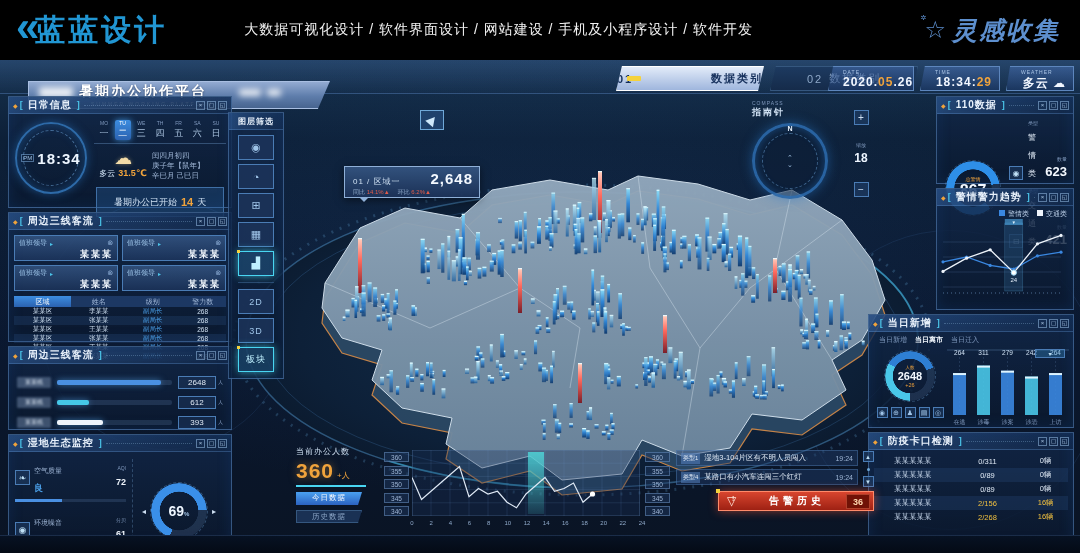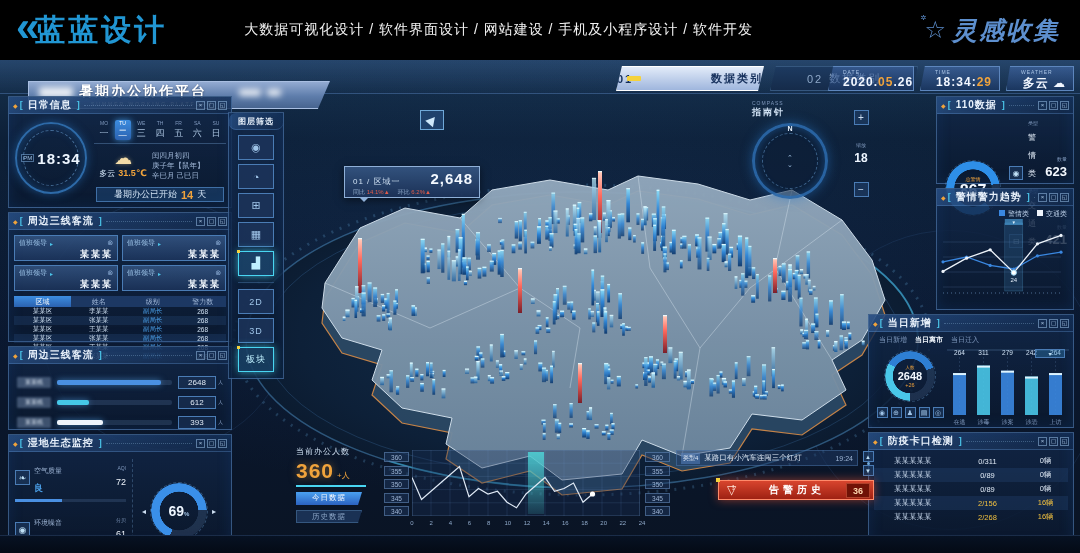--- a/index.html
+++ b/index.html
@@ -88,21 +88,21 @@
   .wd .en { font-size:5px; color:#7f98bd; display:block;}
   .wd .cn { font-size:9px; color:#a9c2de; display:block; margin-top:1px;}
   .wd.on { background:linear-gradient(180deg,#3c8de0,#2b62b0); border-radius:2px; box-shadow:0 0 6px rgba(70,160,240,.8);}
   .wd.on .cn, .wd.on .en { color:#fff; }
   #weatherrow { display:flex; margin-top:5px; }
   .wr-left { width:58px; text-align:center; }
   .cloud { font-size:18px; color:#f3dca8; line-height:18px; text-shadow:0 0 4px rgba(255,220,150,.4);}
   .wtext { font-size:8px; color:#cfe0f2; margin-top:1px;}
   .wtemp { color:#f0a33c; font-weight:bold; font-size:9px; margin-left:3px;}
   .wr-right { flex:1; color:#9fb6d6; font-size:7.5px; line-height:10px; padding-top:2px;}
-  #noticebar { margin:6px 2px 0 2px; height:15px; background:rgba(46,110,180,.30); border:1px solid #3f6fa5;
+  #noticebar { margin:6px 2px 0 2px; height:30px; background:rgba(46,110,180,.30); border:1px solid #3f6fa5;
     display:flex; align-items:center; justify-content:center; gap:4px; font-size:9px; color:#cfe0f2; }
   #noticebar b { color:#f0a33c; font-size:11px; }
 
   
   #duty-cards { display:grid; grid-template-columns:1fr 1fr; gap:4px; padding:5px; }
   .dcard { height:26px; background:linear-gradient(180deg, rgba(86,130,190,.45), rgba(40,70,120,.45));
     border:1px solid #4a7cb5; padding:2px 4px; }
   .dcard .r1 { display:flex; align-items:center; font-size:7px; color:#9fc6ea; }
   .dcard .r1 .arr { color:#4ac3e8; margin-left:3px; font-size:6px;}
   .dcard .r1 .x { margin-left:auto; color:#8fb0d8; font-size:7px; }
@@ -131,21 +131,21 @@
   #p-eco .body { display:flex; padding:7px 6px 0 6px; }
   #eco-metrics { width:118px; border-right:1px dashed rgba(120,170,220,.3); padding-right:6px;}
   .emet { margin-bottom:9px; }
   .emet .r1 { display:flex; align-items:center; }
   .eicon { width:15px; height:15px; border:1px solid #4a7cb5; background:rgba(30,60,100,.6); color:#bfe0f5;
     font-size:9px; text-align:center; line-height:14px; flex:none; margin-right:4px;}
   .elab { font-size:7px; color:#9fb6d6; }
   .estat { font-size:9px; font-weight:bold; color:#4a9fe8; }
   .eval { margin-left:auto; text-align:right; }
   .eval .u { font-size:5px; color:#7f98bd; display:block;}
-  .eval .v { font-size:9px; color:#eef4fb; font-weight:normal;text-align:right;}
+  .eval .v { font-size:9px; color:#eef4fb; font-weight:bold;text-align:right;}
   .ebar { height:3px; background:rgba(120,160,210,.18); margin-top:4px; position:relative;}
   .ebar i { position:absolute; left:0; top:0; height:100%; display:block; }
   #eco-gauge { flex:1; display:flex; align-items:center; justify-content:center; gap:4px; }
   .garr { color:#cfe0f2; font-size:8px; }
   .ring { position:relative; border-radius:50%; }
   .ring .rc { position:absolute; inset:0; border-radius:50%;
     -webkit-mask:radial-gradient(closest-side, transparent 68%, #000 70%); mask:radial-gradient(closest-side, transparent 68%, #000 70%); }
   .ring .ctr { position:absolute; inset:0; display:flex; flex-direction:column; align-items:center; justify-content:center; }
   #eco-ring { width:58px; height:58px; border:1px dashed rgba(120,180,235,.35); }
   #eco-ring .rc { background:conic-gradient(from 200deg,#3a8fe8 0 248deg, rgba(120,160,210,.18) 248deg 360deg); }
@@ -1408,21 +1408,21 @@
               <span><span>69</span><s>%</s></span>
             </div>
         </div>
         <span class="garr">▸</span>
       </div>
     </div>
 
   </div>
 
   <div class="panel" id="p-layers" style="left:228px;top:52px;">
-    <div class="phead" style="justify-content:center;border-radius:7px;">
+    <div class="phead" style="justify-content:center;">
         <span class="ptitle" style="font-size:8px;">图层筛选</span>
       </div>
     <div id="layer-list">
         <div class="ltool">◉</div>
         <div class="ltool">◔</div>
         <div class="ltool">⊞</div>
         <div class="ltool">▦</div>
         <div class="ltool active">▟</div>
         <div class="lsep"></div>
         <div class="ltool txt">2D</div>
@@ -1692,20 +1692,25 @@
         <div class="ylab">350</div>
         <div class="ylab">345</div>
         <div class="ylab">340</div>
       </div>
   </div>
 
   <div id="alerts">
     <div id="alert-list">
       <div id="alert-rows">
           <div class="arow">
+            <span class="abadge">类型1</span>
+            <span class="atext">湿地3-104片区有不明人员闯入</span>
+            <span class="atime">19:24</span>
+          </div>
+          <div class="arow">
             <span class="abadge">类型4</span>
             <span class="atext">某路口有小汽车连闯三个红灯</span>
             <span class="atime">19:24</span>
           </div>
         </div>
       <div id="alert-arrows">
         <span class="aarr">▲</span>
         <span class="adot"></span>
         <span class="aarr">▼</span>
       </div>

